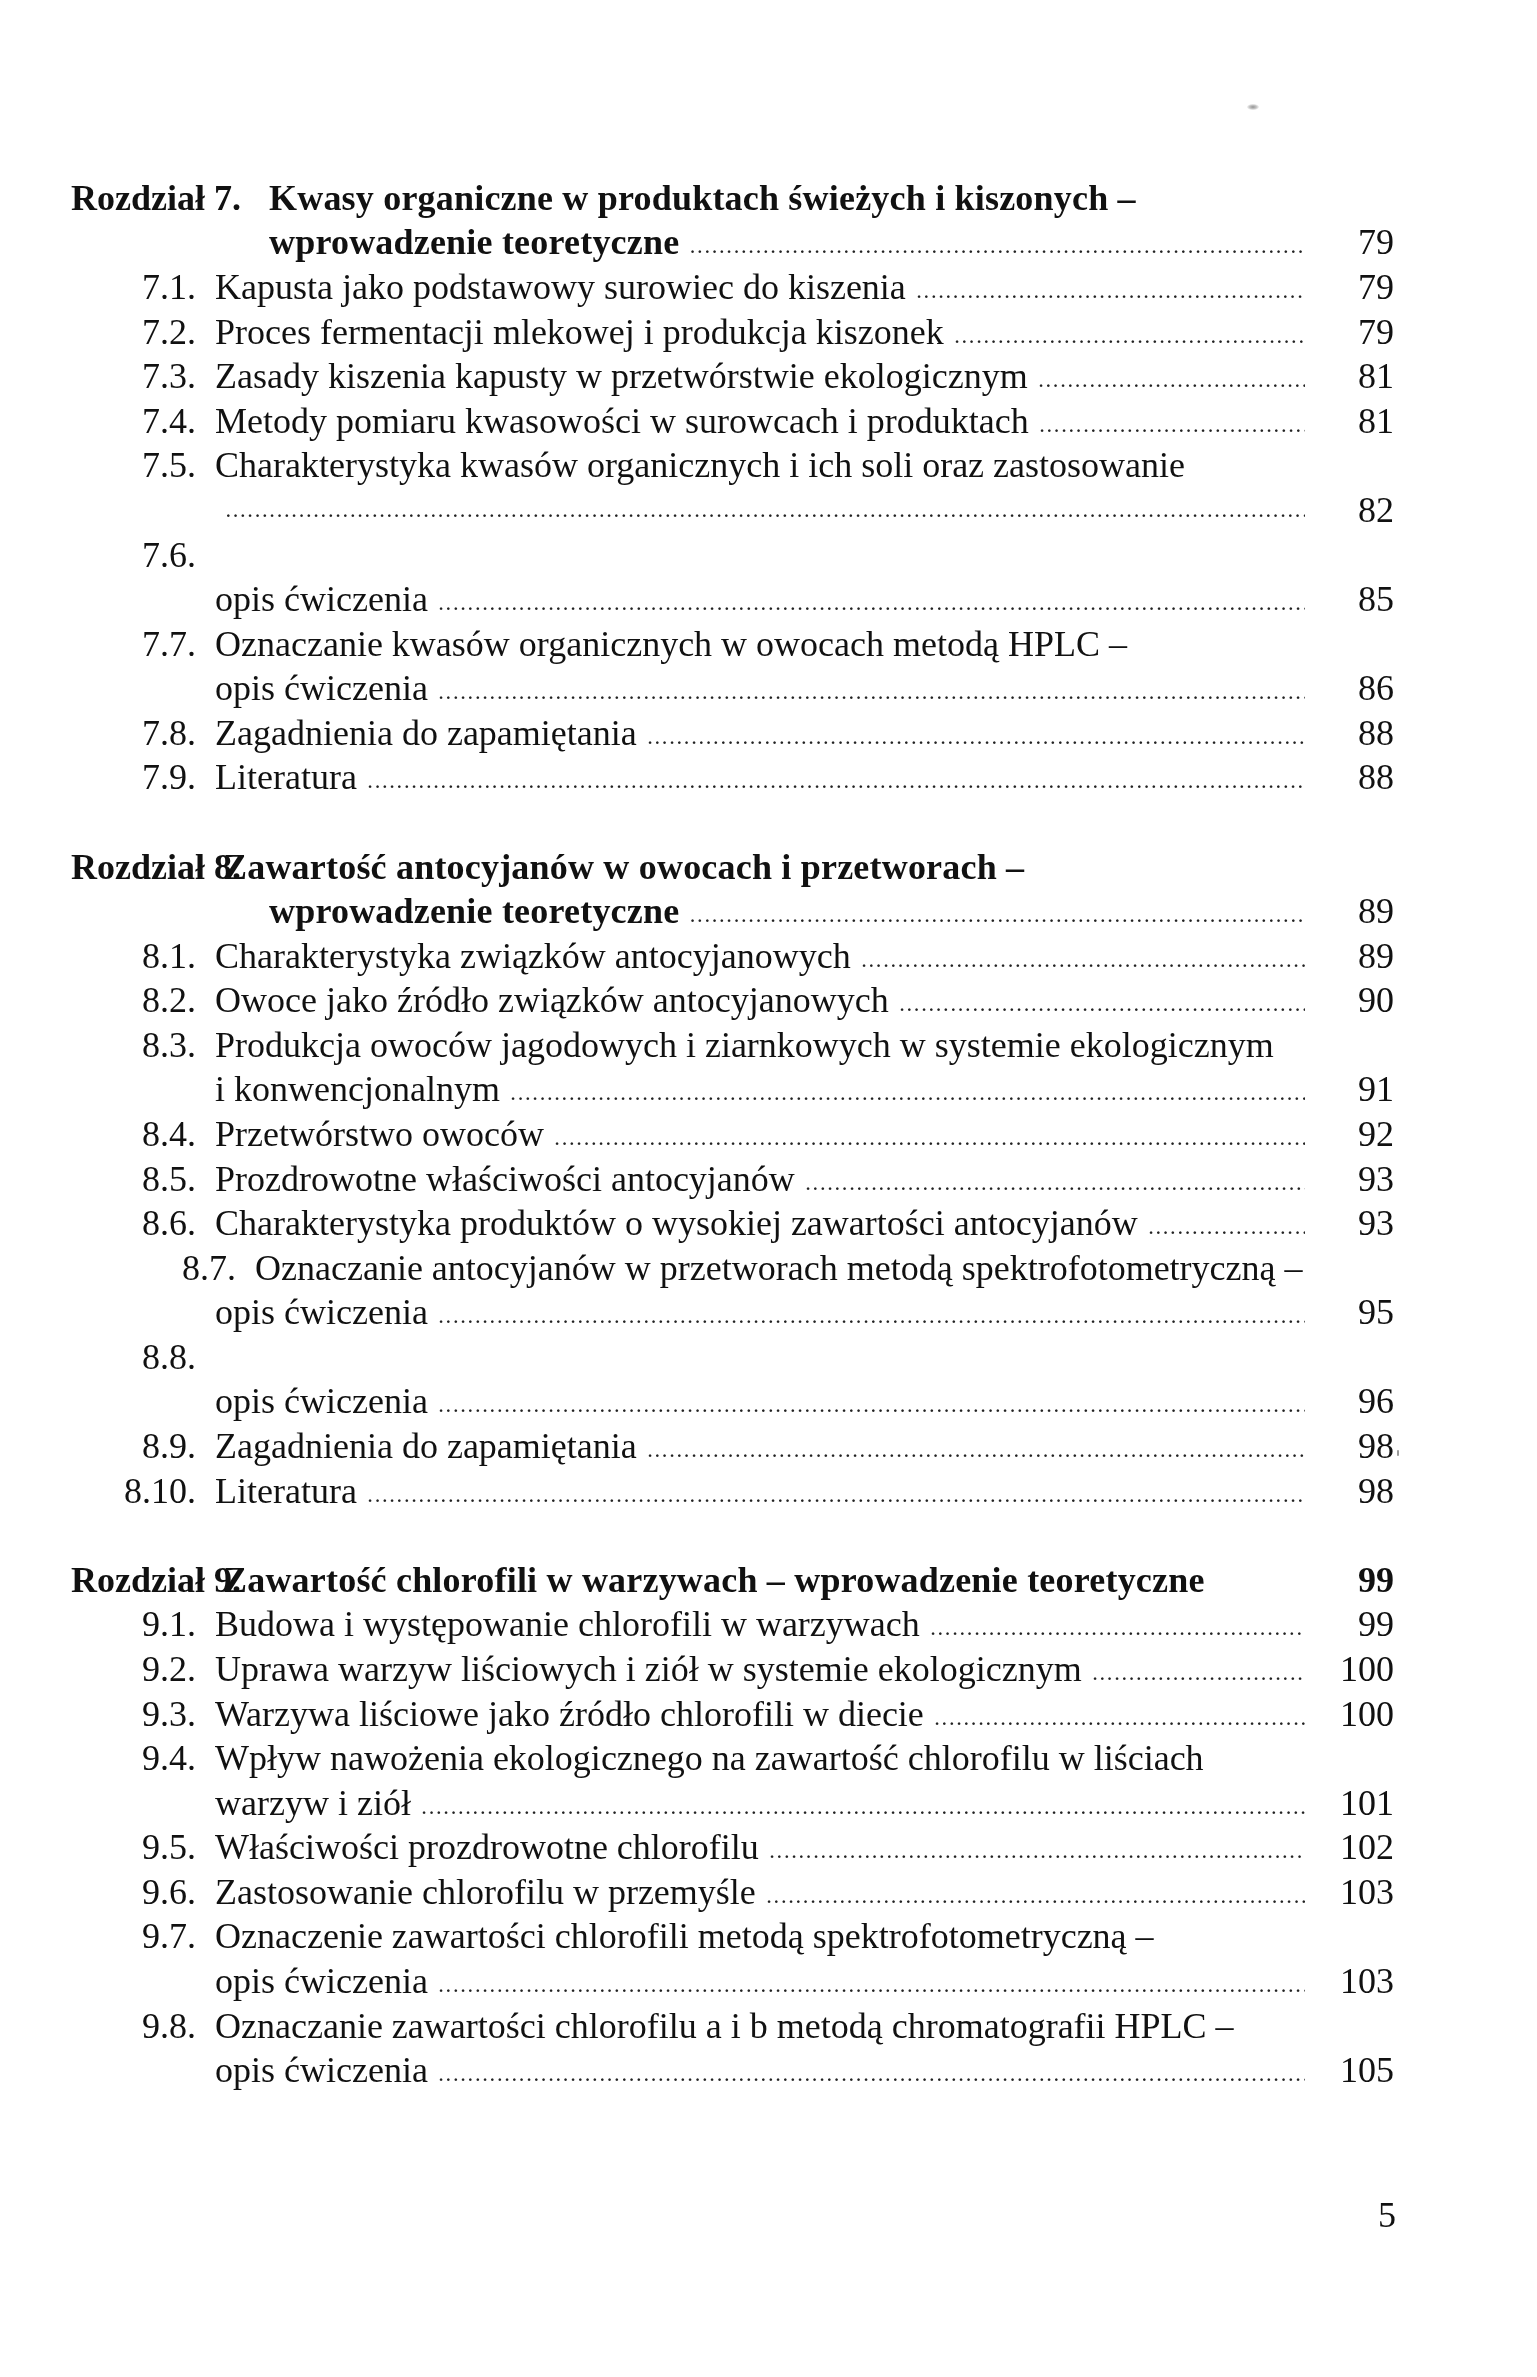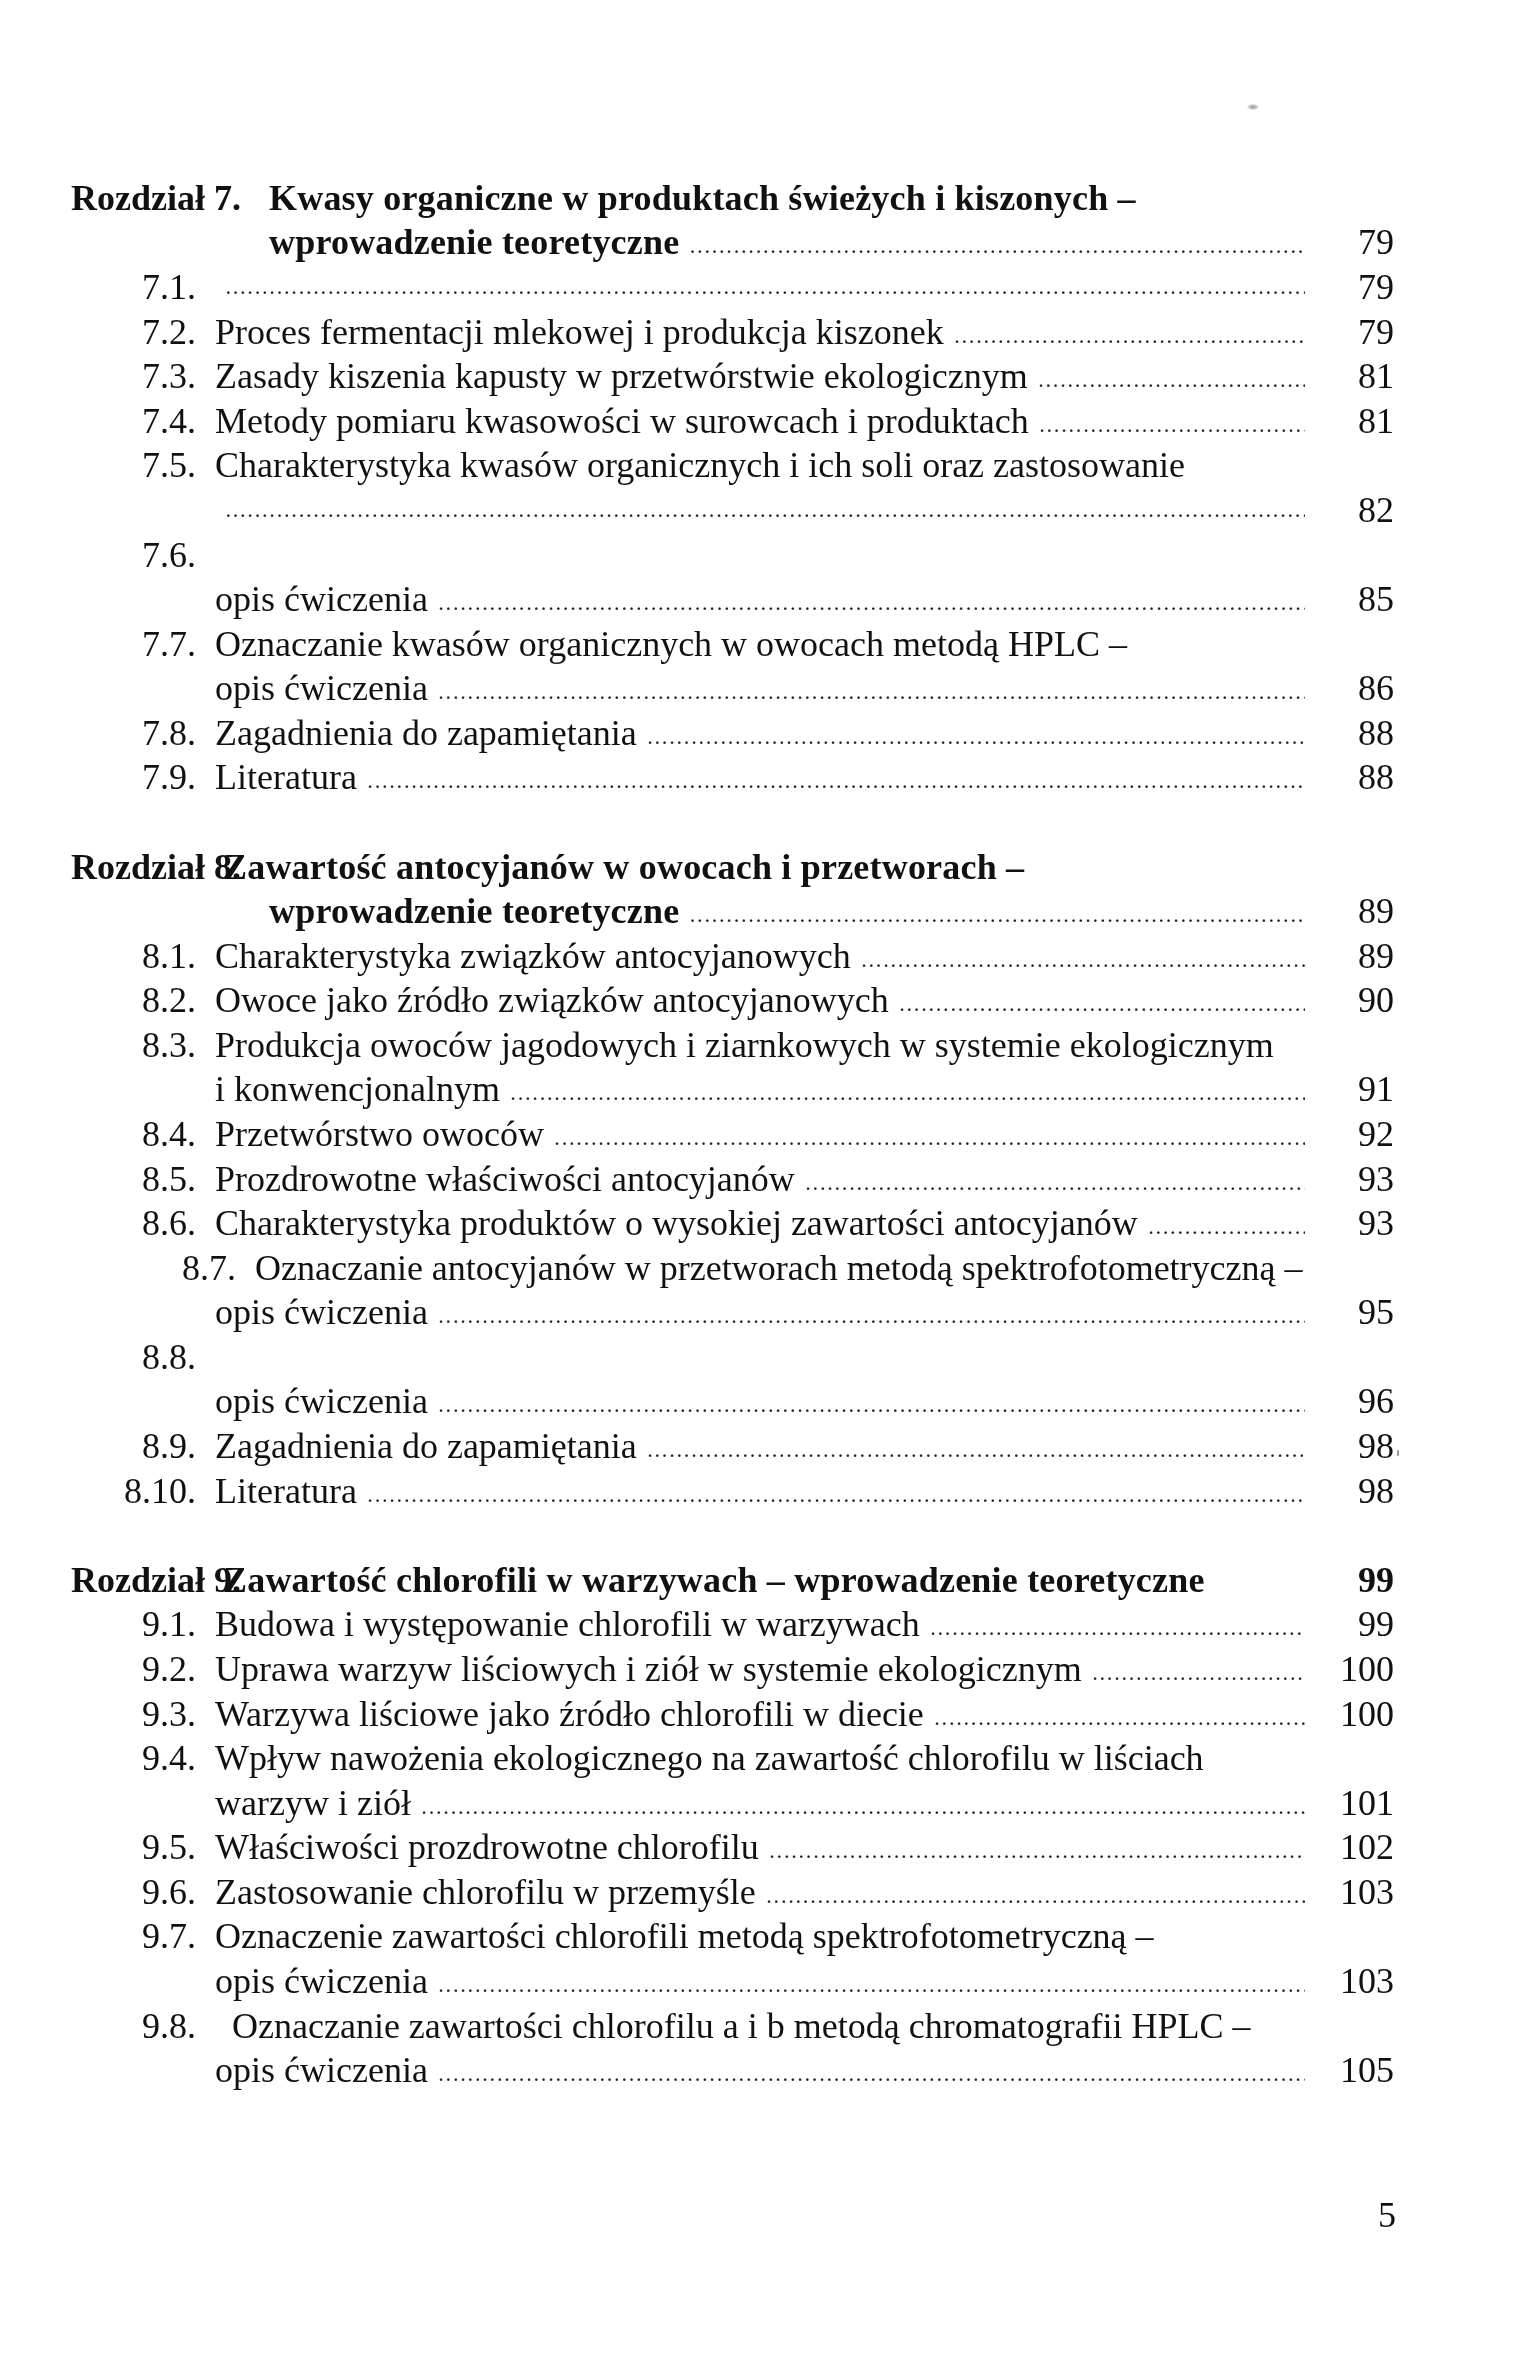--- a/index.html
+++ b/index.html
@@ -93,20 +93,21 @@
       <div class="line heading" style="top: 220px;">
         <div class="text" style="left: 269px; width: 1036px;">
           <span class="t">wprowadzenie teoretyczne</span>
           <span class="leader" style="font-weight: normal;">................................................................................................................................................................................................................................................................................................................................................................................................................</span>
         </div>
         <span class="pg" style="font-weight: normal;">79</span>
       </div>
       <div class="line" style="top: 265px;">
         <span class="num">7.1.</span>
         <div class="text" style="left: 215px; width: 1090px;">
+          <span class="t">Kapusta jako podstawowy surowiec do kiszenia</span>
           <span class="leader">................................................................................................................................................................................................................................................................................................................................................................................................................</span>
         </div>
         <span class="pg">79</span>
       </div>
       <div class="line" style="top: 310px;">
         <span class="num">7.2.</span>
         <div class="text" style="left: 215px; width: 1090px;">
           <span class="t">Proces fermentacji mlekowej i produkcja kiszonek</span>
           <span class="leader">................................................................................................................................................................................................................................................................................................................................................................................................................</span>
         </div>
@@ -352,21 +353,21 @@
       </div>
       <div class="line" style="top: 1959px;">
         <div class="text" style="left: 215px; width: 1090px;">
           <span class="t">opis ćwiczenia</span>
           <span class="leader">................................................................................................................................................................................................................................................................................................................................................................................................................</span>
         </div>
         <span class="pg">103</span>
       </div>
       <div class="line" style="top: 2004px;">
         <span class="num">9.8.</span>
-        <div class="text" style="left: 232px; width: 1102px; text-align: right;">
+        <div class="text" style="left: 215px; width: 1102px; text-align: right;">
           <span class="t">Oznaczanie zawartości chlorofilu a i b metodą chromatografii HPLC –</span>
         </div>
       </div>
       <div class="line" style="top: 2048px;">
         <div class="text" style="left: 215px; width: 1090px;">
           <span class="t">opis ćwiczenia</span>
           <span class="leader">................................................................................................................................................................................................................................................................................................................................................................................................................</span>
         </div>
         <span class="pg">105</span>
       </div>

